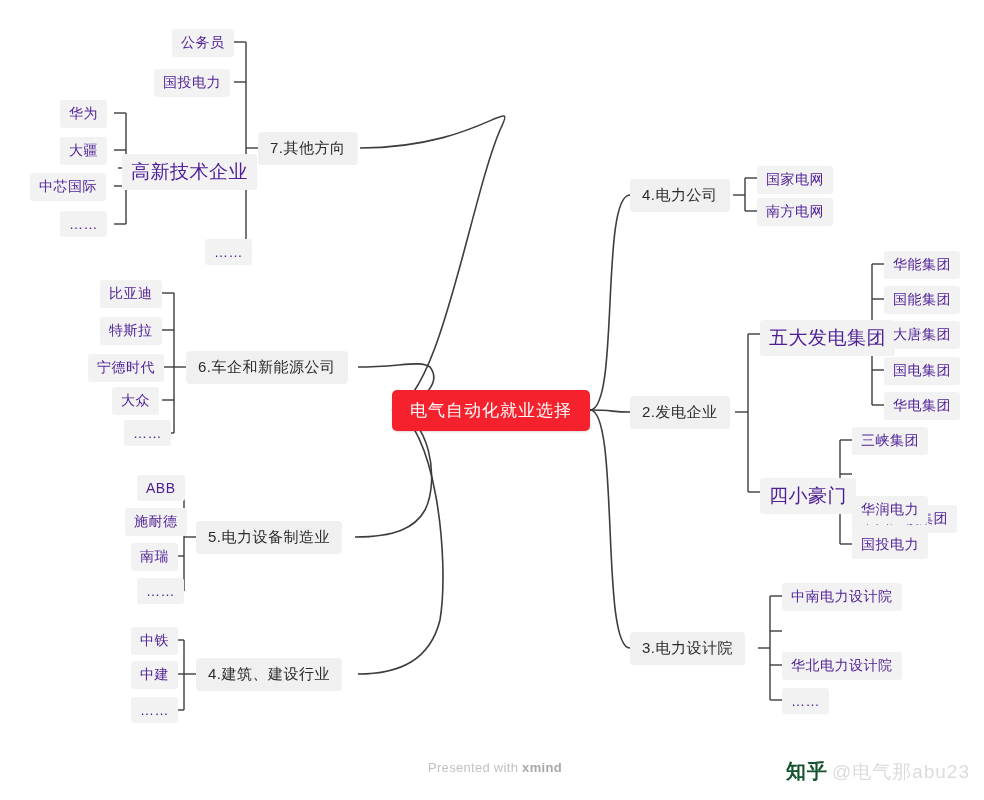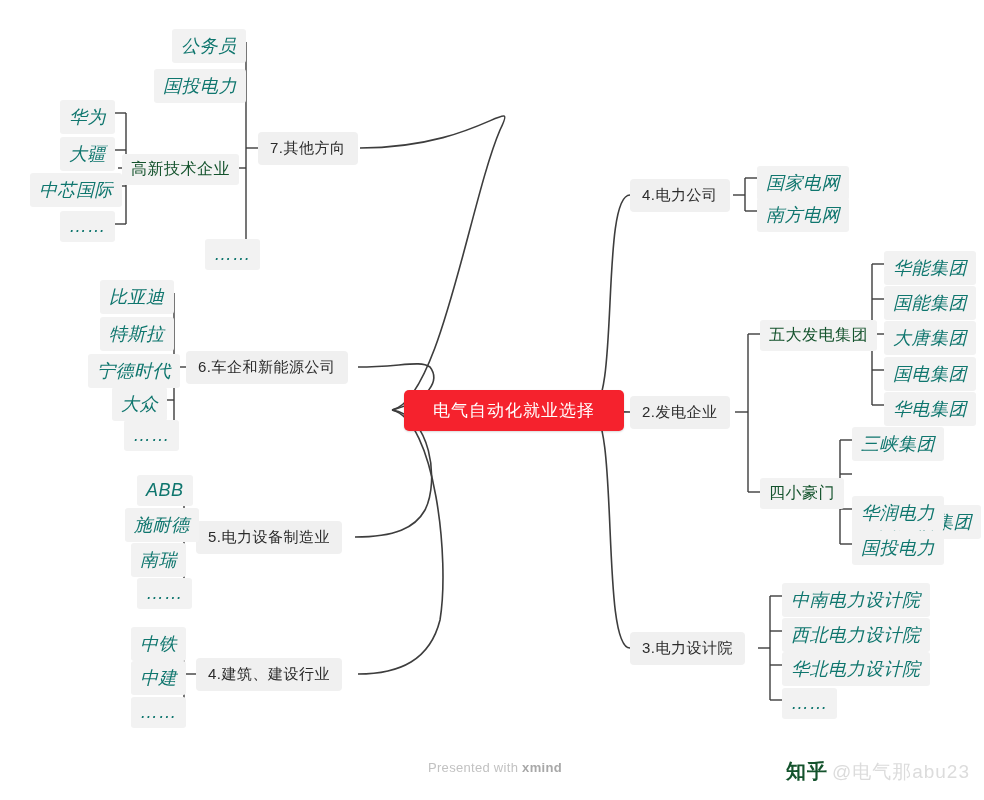--- a/index.html
+++ b/index.html
@@ -50,29 +50,28 @@
   .node.main {
     background: #f0f0f0;
     border-radius: 4px;
     padding: 7px 12px;
     font-size: 15px;
   }
   .node.sub {
     background: #f2f2f2;
     border-radius: 3px;
     padding: 5px 9px;
-    font-size: 16px;
-    color: #14532d;
+    font-size: 19px;
+    color: #4c1d95;
   }
   .node.leaf {
     background: transparent;
     padding: 3px 6px;
-    font-size: 18px;
-    color: #0f766e;
-    font-style: italic;
+    font-size: 14px;
+    color: #4c1d95;
   }
   .node.leaf.boxed {
     background: #f2f2f2;
     border-radius: 3px;
     padding: 5px 9px;
   }
   .footer {
     position: absolute;
     left: 428px;
     top: 760px;
@@ -183,21 +182,21 @@
 
       <path d="M118,168 L126,168"></path>
       <path d="M126,113 L126,224"></path>
       <path d="M126,113 L114,113"></path>
       <path d="M126,150 L114,150"></path>
       <path d="M126,186 L114,186"></path>
       <path d="M126,224 L114,224"></path>
     </g>
   </svg>
 
-  <div class="node root" style="left:404px; top:390px; width:220px; height:41px;">电气自动化就业选择</div>
+  <div class="node root" style="left:392px; top:390px; width:198px; height:41px;">电气自动化就业选择</div>
 
   <div class="node main" style="left:630px; top:179px;">4.电力公司</div>
   <div class="node leaf boxed" style="left:757px; top:166px;">国家电网</div>
   <div class="node leaf boxed" style="left:757px; top:198px;">南方电网</div>
 
   <div class="node main" style="left:630px; top:396px;">2.发电企业</div>
   <div class="node sub" style="left:760px; top:320px;">五大发电集团</div>
   <div class="node sub" style="left:760px; top:478px;">四小豪门</div>
 
   <div class="node leaf boxed" style="left:884px; top:251px;">华能集团</div>
@@ -206,21 +205,20 @@
   <div class="node leaf boxed" style="left:884px; top:357px;text-align:center;">国电集团</div>
   <div class="node leaf boxed" style="left:884px; top:392px;">华电集团</div>
 
   <div class="node leaf boxed" style="left:852px; top:427px;">三峡集团</div>
   <div class="node leaf boxed" style="left:852px; top:461px;margin-top:44px;">中国广核集团</div>
   <div class="node leaf boxed" style="left:852px; top:496px;">华润电力</div>
   <div class="node leaf boxed" style="left:852px; top:531px;">国投电力</div>
 
   <div class="node main" style="left:630px; top:632px;">3.电力设计院</div>
   <div class="node leaf boxed" style="left:782px; top:583px;">中南电力设计院</div>
-  <div class="node leaf boxed" style="left:782px; top:618px;">西北电力设计院</div>
   <div class="node leaf boxed" style="left:782px; top:652px;">华北电力设计院</div>
   <div class="node leaf boxed" style="left:782px; top:688px;">……</div>
 
   <div class="node main" style="left:196px; top:658px;">4.建筑、建设行业</div>
   <div class="node leaf boxed" style="left:131px; top:627px;">中铁</div>
   <div class="node leaf boxed" style="left:131px; top:661px;text-align:right;">中建</div>
   <div class="node leaf boxed" style="left:131px; top:697px;">……</div>
 
   <div class="node main" style="left:196px; top:521px;">5.电力设备制造业</div>
   <div class="node leaf boxed" style="left:137px; top:475px;">ABB</div>

